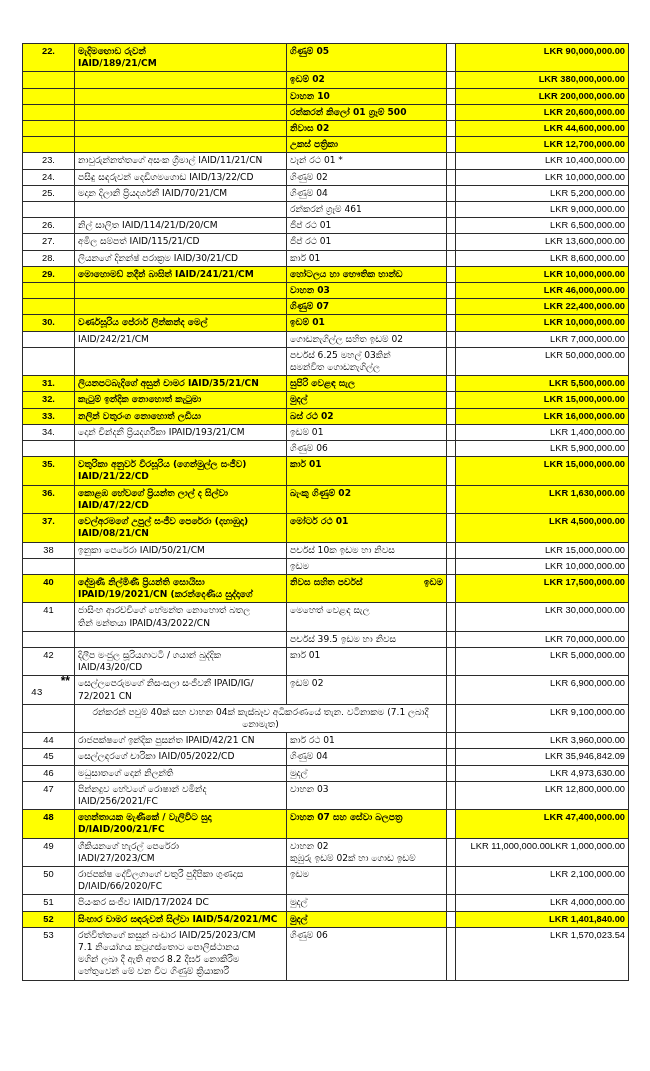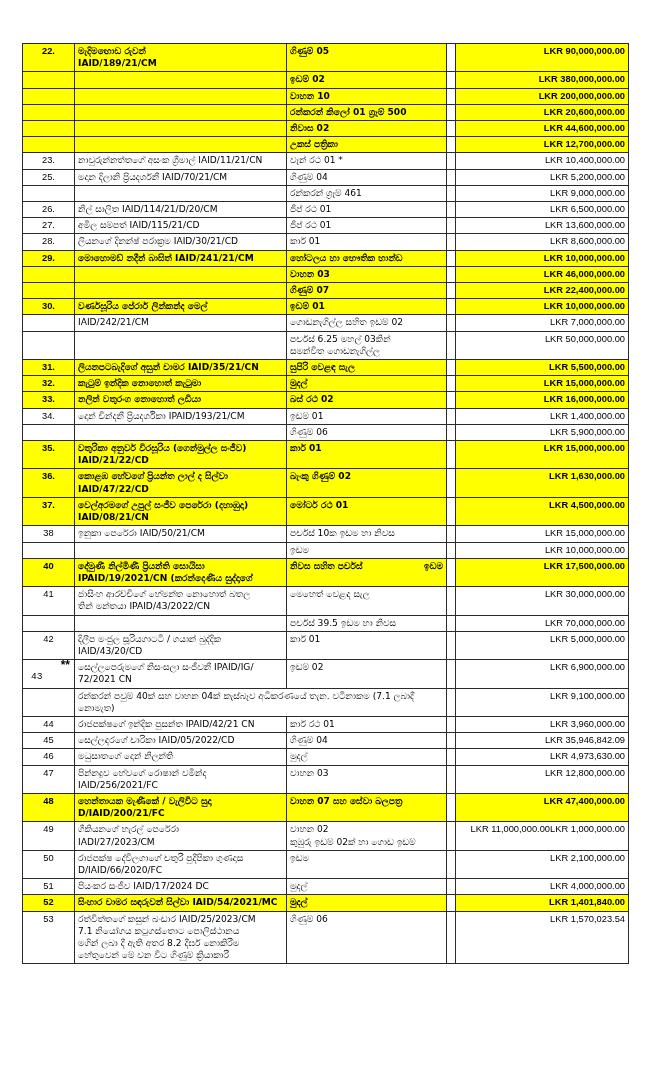--- a/index.html
+++ b/index.html
@@ -74,21 +74,21 @@
     text-align: left;
   }
   td.val {
     text-align: right;
     white-space: nowrap;
     font-size: 9.6px;
     padding-right: 4px;
     padding-top: 2px;
   }
   td.wide {
-    text-align: left;
+    text-align: center;
   }
   tr.hl td { background: #ffff00; }
   tr.hl td.cell-gap { background: #ffffff; }
   tr.hl td { font-weight: bold; }
   tr.hl td.name, tr.hl td.asset, tr.hl td.no, tr.hl td.val { font-weight: bold; }
 
   .si {
     font-family: "DejaVu Sans", "Liberation Sans", sans-serif;
     font-size: 9.1px;
   }
@@ -200,20 +200,31 @@
             <td class="name">
               <span class="ln si">නාවුරුන්නත්තගේ අසංක ශ්‍රීමාල් IAID/11/21/CN</span>
             </td>
             <td class="asset">
               <span class="ln si">වෑන් රථ 01 *</span>
             </td>
             <td class="cell-gap"></td>
             <td class="val">LKR 10,400,000.00</td>
           </tr>
           <tr>
+            <td class="no">24.</td>
+            <td class="name">
+              <span class="ln si">පසිඳු සඳරුවන් දෙඩිගමගොඩ IAID/13/22/CD</span>
+            </td>
+            <td class="asset">
+              <span class="ln si">ගිණුම් 02</span>
+            </td>
+            <td class="cell-gap"></td>
+            <td class="val">LKR 10,000,000.00</td>
+          </tr>
+          <tr>
             <td class="no">25.</td>
             <td class="name">
               <span class="ln si">මදාන දිලානි ප්‍රියදර්ශනී IAID/70/21/CM</span>
             </td>
             <td class="asset">
               <span class="ln si">ගිණුම් 04</span>
             </td>
             <td class="cell-gap"></td>
             <td class="val">LKR 5,200,000.00</td>
           </tr>

